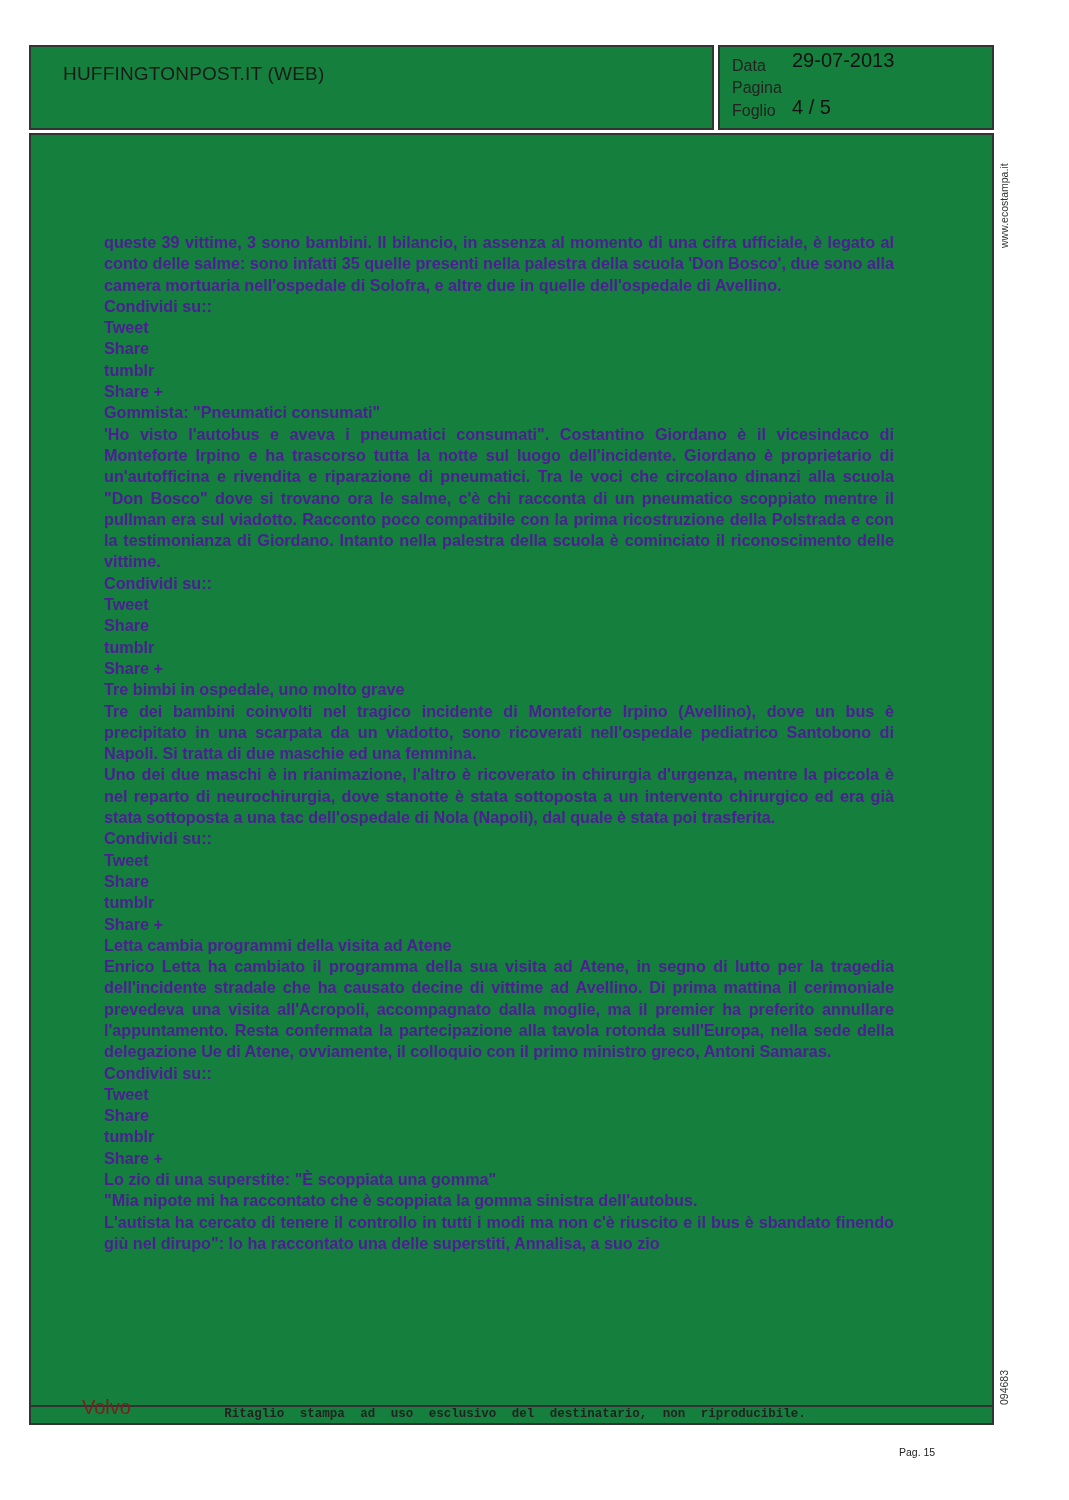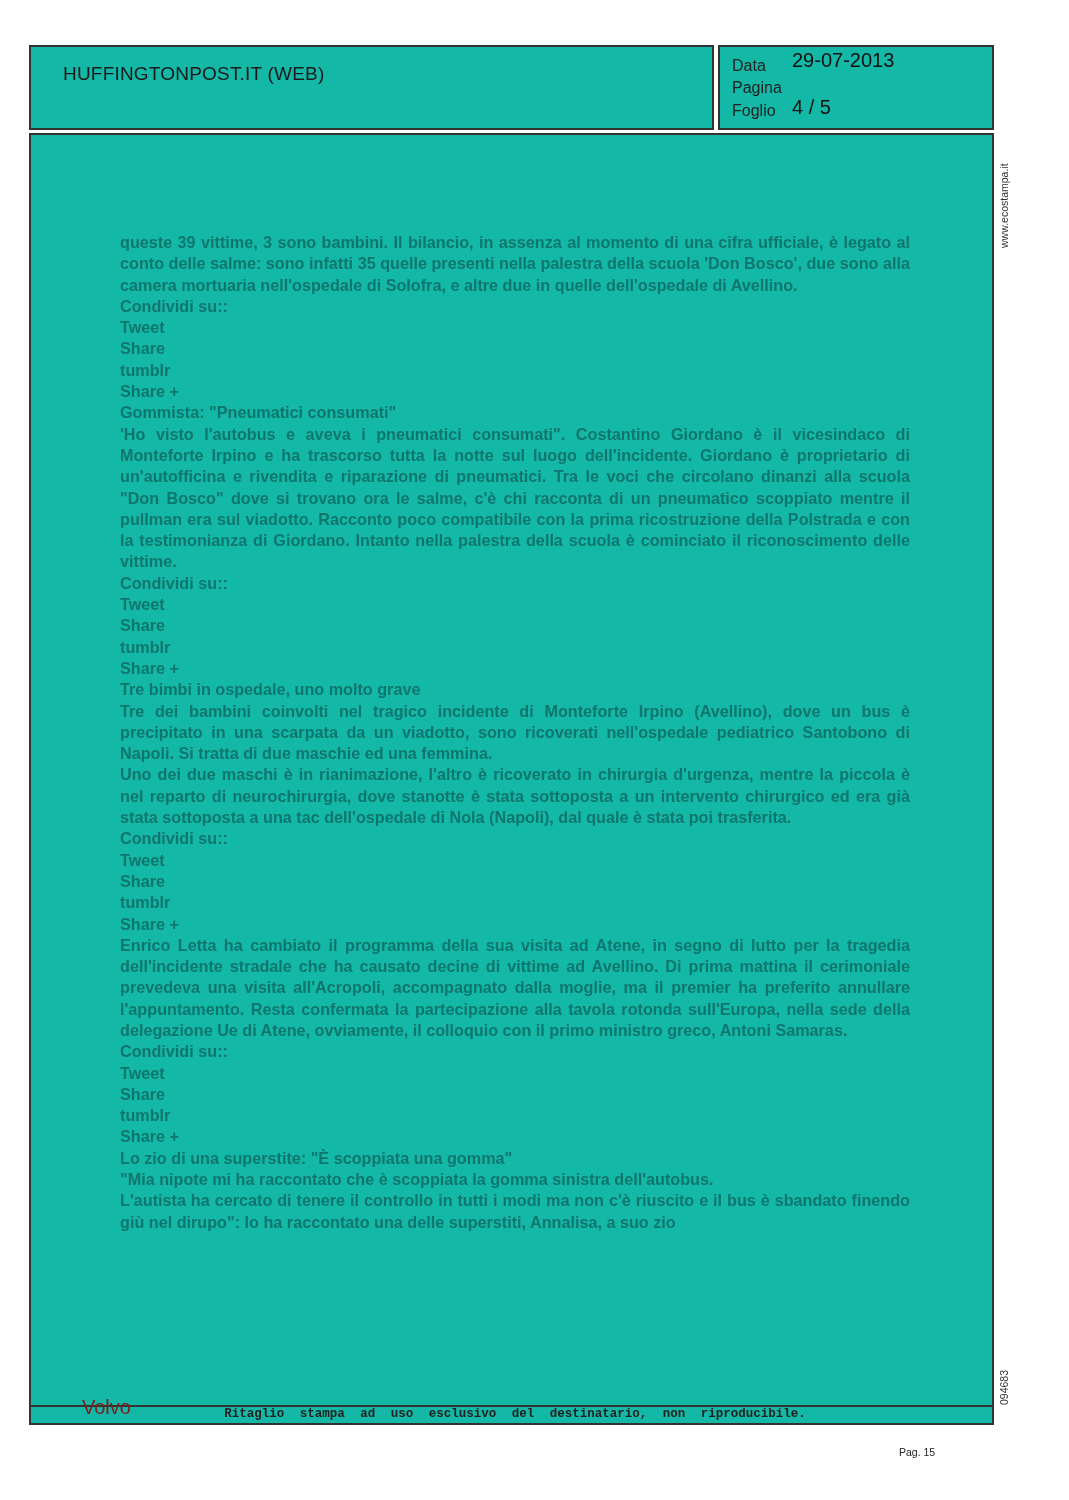--- a/index.html
+++ b/index.html
@@ -1,20 +1,20 @@
 <!DOCTYPE html>
 <html><head>
   <meta charset="utf-8">
   <style>
     html, body { margin: 0; padding: 0; background: #ffffff; }
     body {
       width: 1069px; height: 1500px; position: relative; overflow: hidden;
       font-family: "Liberation Sans", sans-serif; color: #111;
     }
-    .box { position: absolute; border: 2px solid #333; box-sizing: border-box; background: #14b8a6; }
+    .box { position: absolute; border: 2px solid #333; box-sizing: border-box; background: #15803d; }
     .header-left { left: 29px; top: 45px; width: 685px; height: 85px; }
     .header-right { left: 718px; top: 45px; width: 276px; height: 85px; }
     .source-title {
       position: absolute; left: 32px; top: 16px;
       font-size: 19px; letter-spacing: 0.2px; color: #1a1a1a;
       font-family: "Liberation Sans", sans-serif;
     }
     .meta-row { position: absolute; left: 12px; font-size: 16px; color: #222; }
     .meta-val { position: absolute; left: 72px; font-size: 20px; color: #111; }
     .main-box { left: 29px; top: 133px; width: 965px; height: 1292px; }
@@ -24,23 +24,23 @@
       font-family: "Liberation Mono", monospace; font-size: 12.5px; font-weight: bold;
       color: #222; word-spacing: 8px;
     }
     .side-text {
       position: absolute; font-size: 10.5px; color: #333;
       transform: rotate(-90deg); transform-origin: left top; white-space: nowrap;
     }
     .side-url { left: 998px; top: 248px; }
     .side-code { left: 998px; top: 1405px; }
     .article {
-      position: absolute; left: 120px; top: 232px; width: 790px;
+      position: absolute; left: 104px; top: 232px; width: 790px;
       font-size: 16.2px; font-weight: bold; line-height: 21.3px;
-      text-align: justify; color: #0f766e;
+      text-align: justify; color: #4c1d95;
     }
     .article p { margin: 0; }
     .article .plain { text-align: left; }
     .share-item { cursor: pointer; }
     .page-footer-left { position: absolute; left: 82px; top: 1396px; font-size: 20px; color: #7f1d1d; }
     .page-footer-right { position: absolute; left: 899px; top: 1446px; font-size: 10.5px; color: #222; }
   </style>
 </head>
 <body>
 
@@ -89,20 +89,21 @@
   <p>Uno dei due maschi è in rianimazione, l'altro è ricoverato in chirurgia d'urgenza, mentre la piccola è nel reparto di neurochirurgia, dove stanotte è stata sottoposta a un intervento chirurgico ed era già stata sottoposta a una tac dell'ospedale di Nola (Napoli), dal quale è stata poi trasferita.</p>
 
   <div class="plain">
     <div>Condividi su::</div>
     <div class="share-item">Tweet</div>
     <div class="share-item">Share</div>
     <div class="share-item">tumblr</div>
     <div class="share-item">Share +</div>
   </div>
 
+  <div class="plain">Letta cambia programmi della visita ad Atene</div>
   <p>Enrico Letta ha cambiato il programma della sua visita ad Atene, in segno di lutto per la tragedia dell'incidente stradale che ha causato decine di vittime ad Avellino. Di prima mattina il cerimoniale prevedeva una visita all'Acropoli, accompagnato dalla moglie, ma il premier ha preferito annullare l'appuntamento. Resta confermata la partecipazione alla tavola rotonda sull'Europa, nella sede della delegazione Ue di Atene, ovviamente, il colloquio con il primo ministro greco, Antoni Samaras.</p>
 
   <div class="plain">
     <div>Condividi su::</div>
     <div class="share-item">Tweet</div>
     <div class="share-item">Share</div>
     <div class="share-item">tumblr</div>
     <div class="share-item">Share +</div>
   </div>
 

